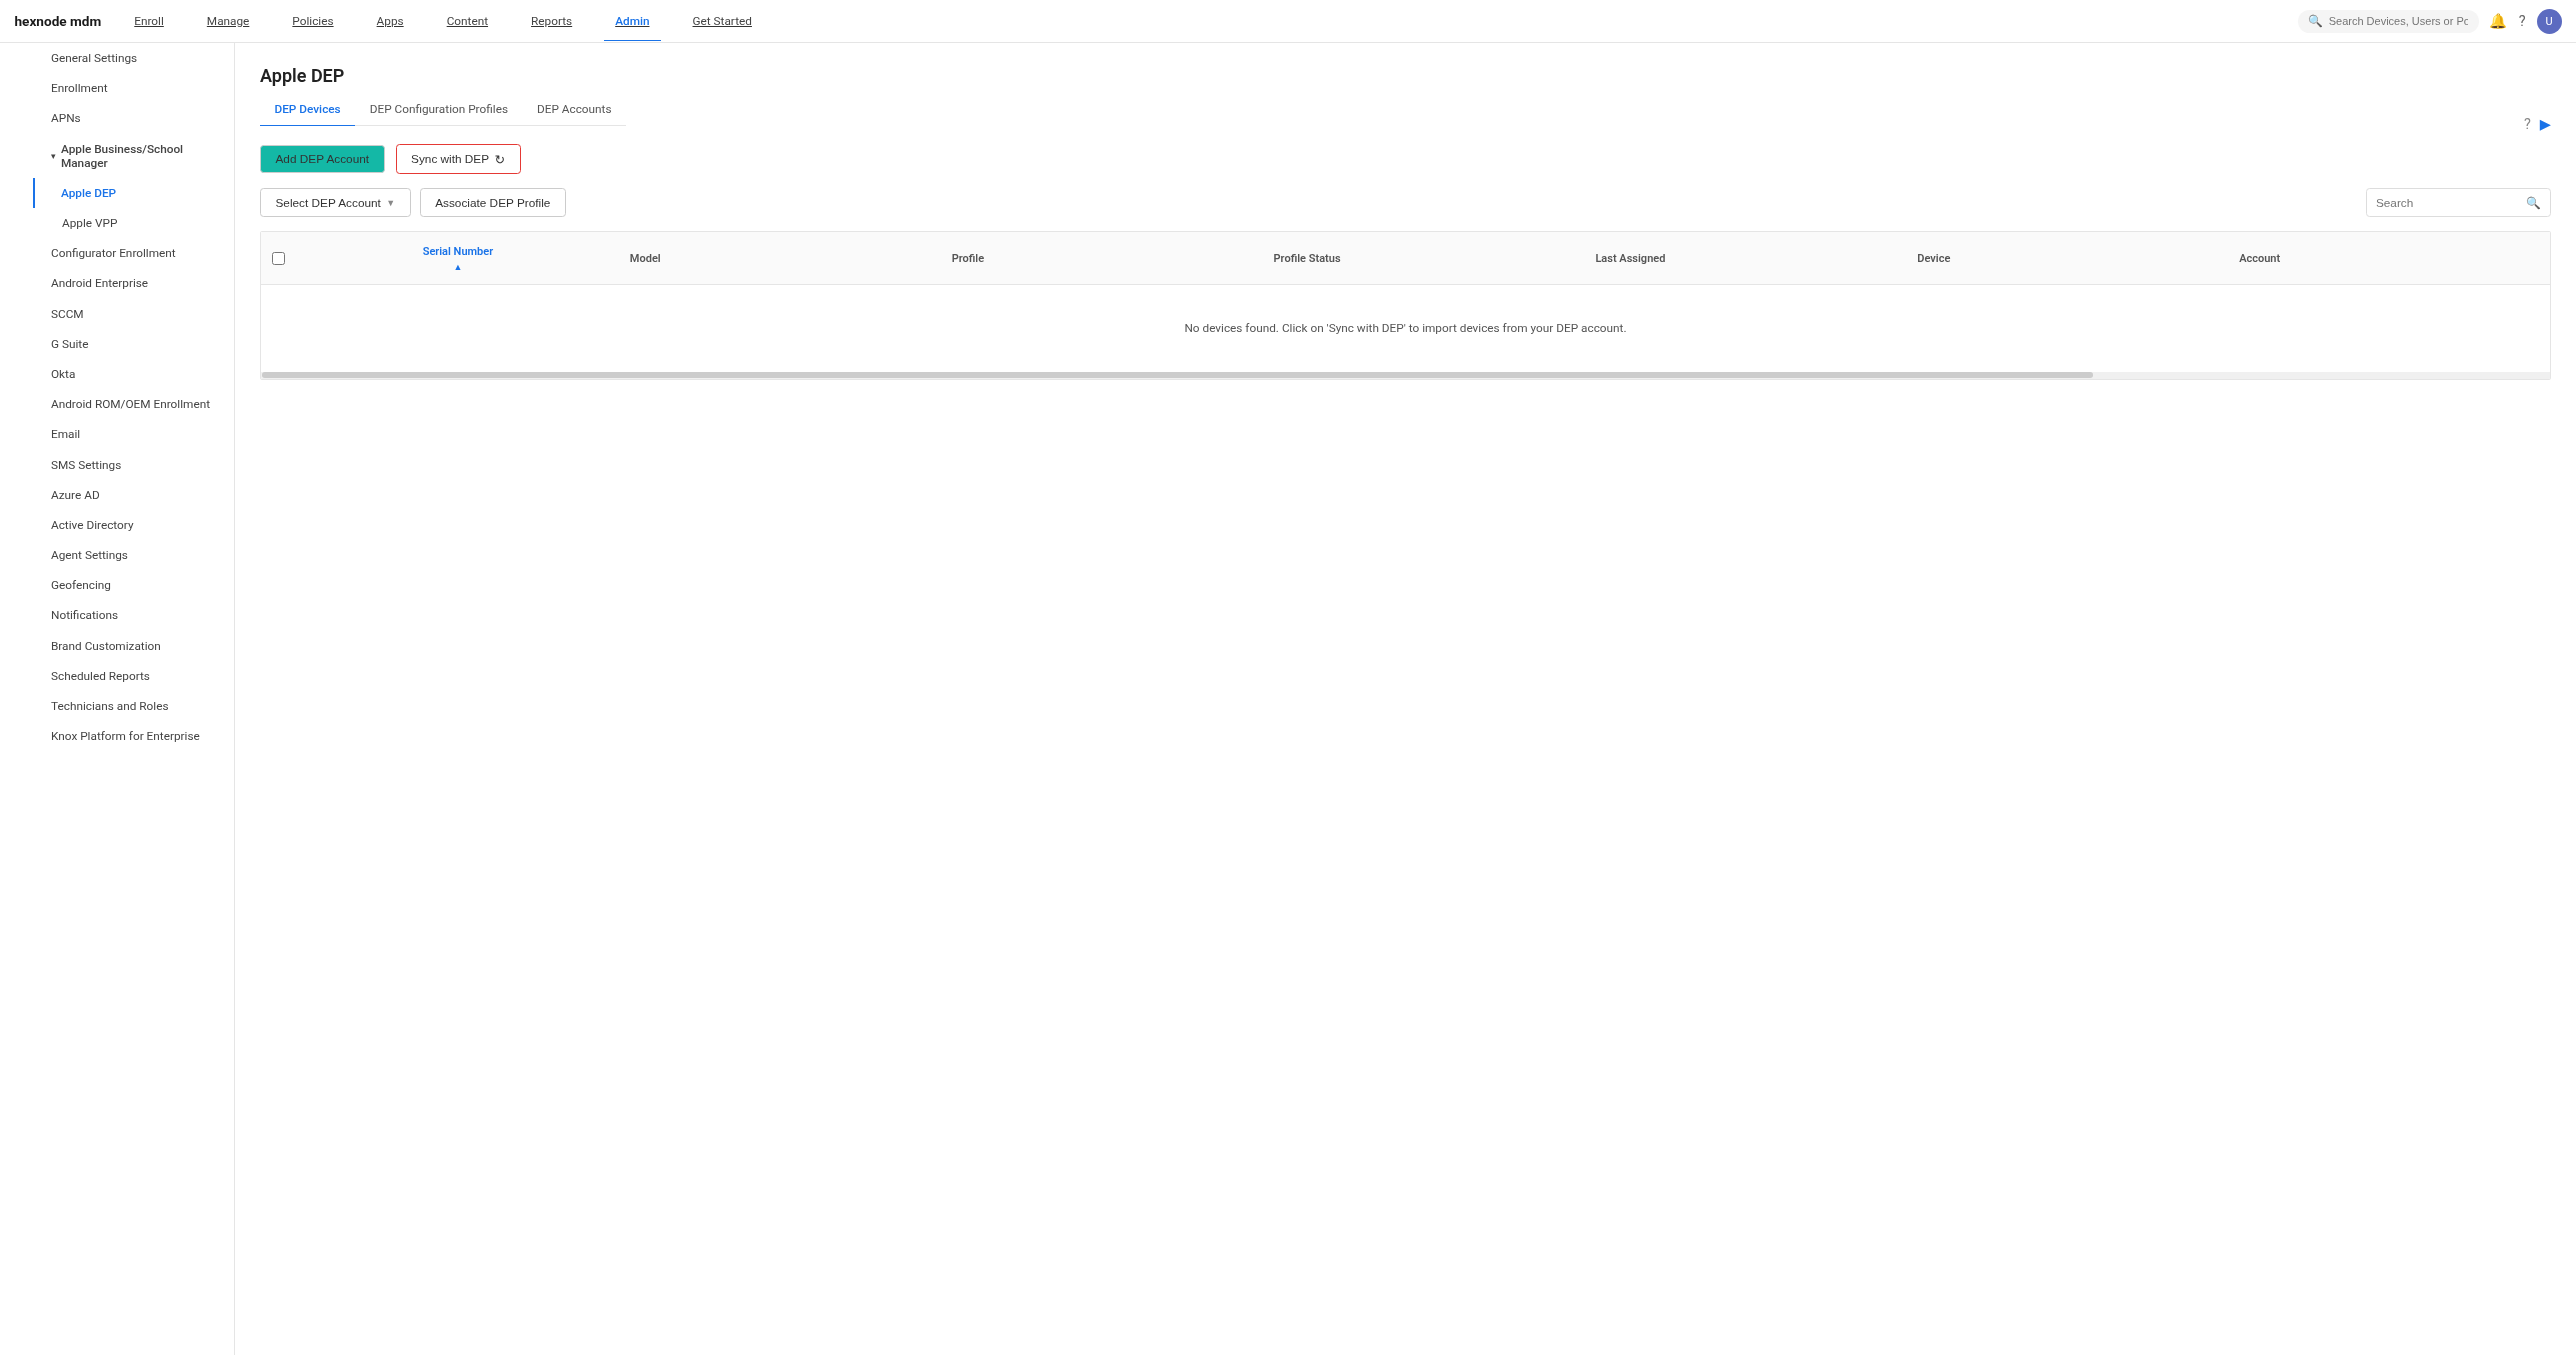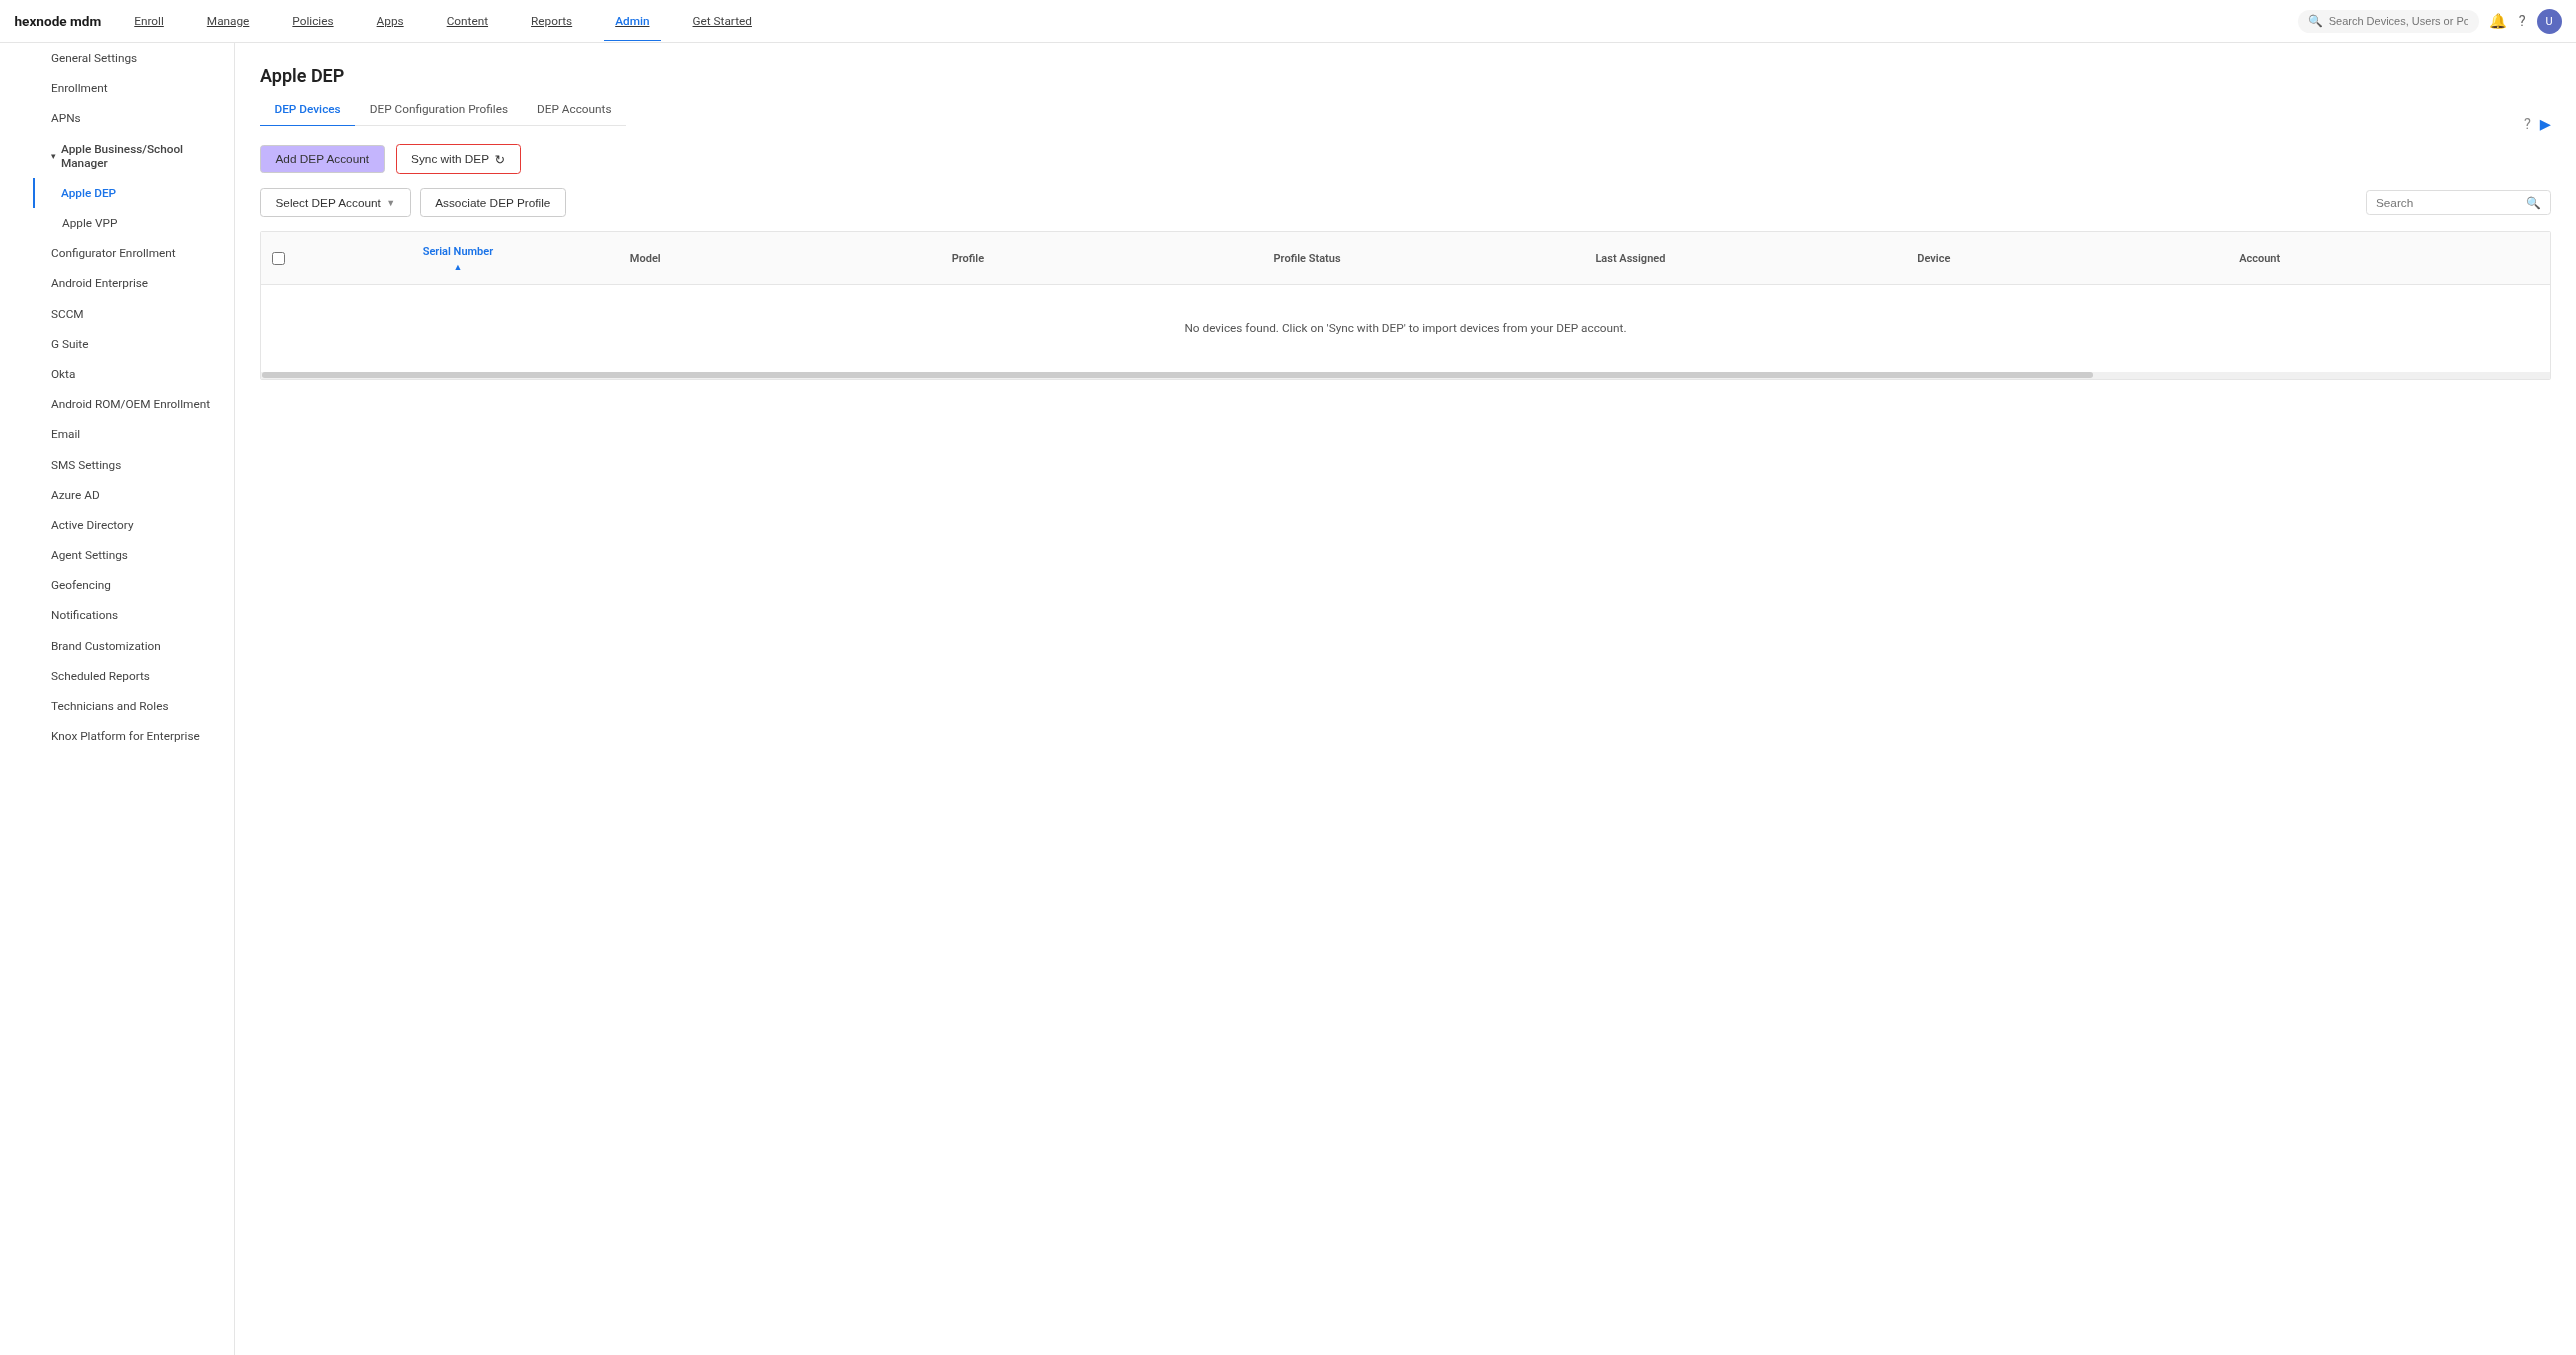--- a/index.html
+++ b/index.html
@@ -68,21 +68,21 @@
     
     .action-row { display: flex; align-items: center; justify-content: space-between; margin-bottom: 14.5px; }
     .action-row-left { display: flex; gap: 11px; align-items: center; }
 
     
     .btn {
       padding: 6.3px 14.5px; border-radius: 3.6px; font-size: 11.8px; cursor: pointer;
       border: 0.9px solid #ccc; background: #fff; color: #333;
       display: flex; align-items: center; gap: 5.4px;
     }
-    .btn-primary { background: #c4b5fd; border: 0.9px solid #ccc; color: #333; }
+    .btn-primary { background: #14b8a6; border: 0.9px solid #ccc; color: #333; }
     .btn-sync {
       background: #fff; border: 1.8px solid #e53935; color: #333;
       font-weight: 500;
     }
     .btn-dropdown { position: relative; }
     .btn-dropdown .arrow { font-size: 9px; color: #888; }
 
     
     .search-box {
       display: flex; align-items: center; border: 0.9px solid #ddd; border-radius: 3.6px;
@@ -239,21 +239,21 @@
         <button class="btn btn-primary">
           <span>Add DEP Account</span>
         </button>
         <button class="btn btn-sync" style="border:1.8px solid #e53935;">
           <span>Sync with DEP</span>
           <span class="sync-icon"></span>
         </button>
       </div>
     </div>
 
-    <div style="display:flex; justify-content:space-between; align-items:center; margin-bottom:14.5px;">
+    <div style="display:flex; justify-content:space-between; margin-bottom:14.5px;">
       <div style="display:flex; gap:9px;">
         <button class="btn btn-dropdown">
           <span>Select DEP Account</span>
           <span class="arrow">▼</span>
         </button>
         <button class="btn">
           <span>Associate DEP Profile</span>
         </button>
       </div>
       <div class="search-box">

